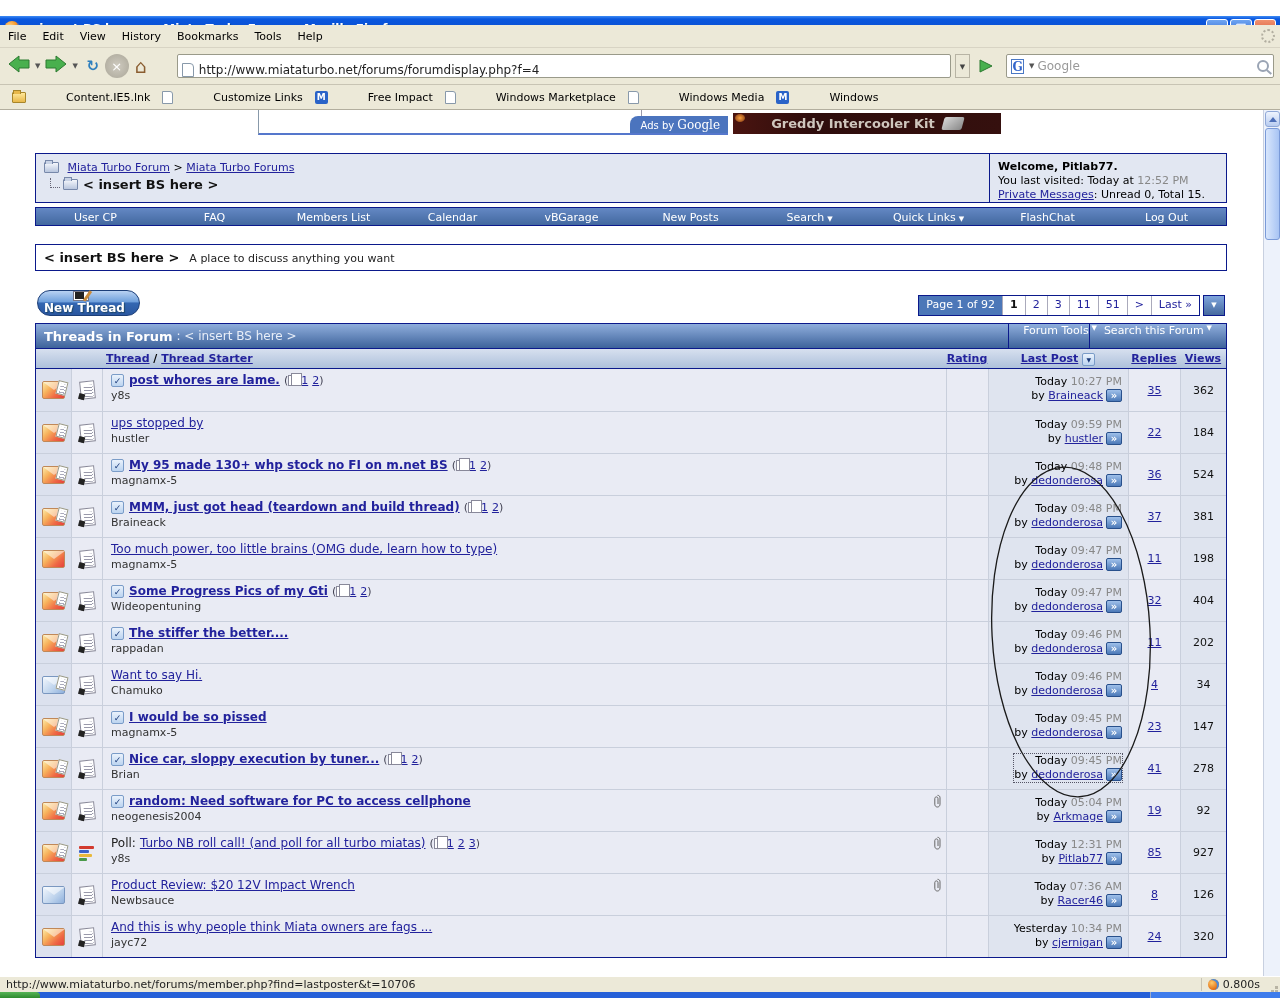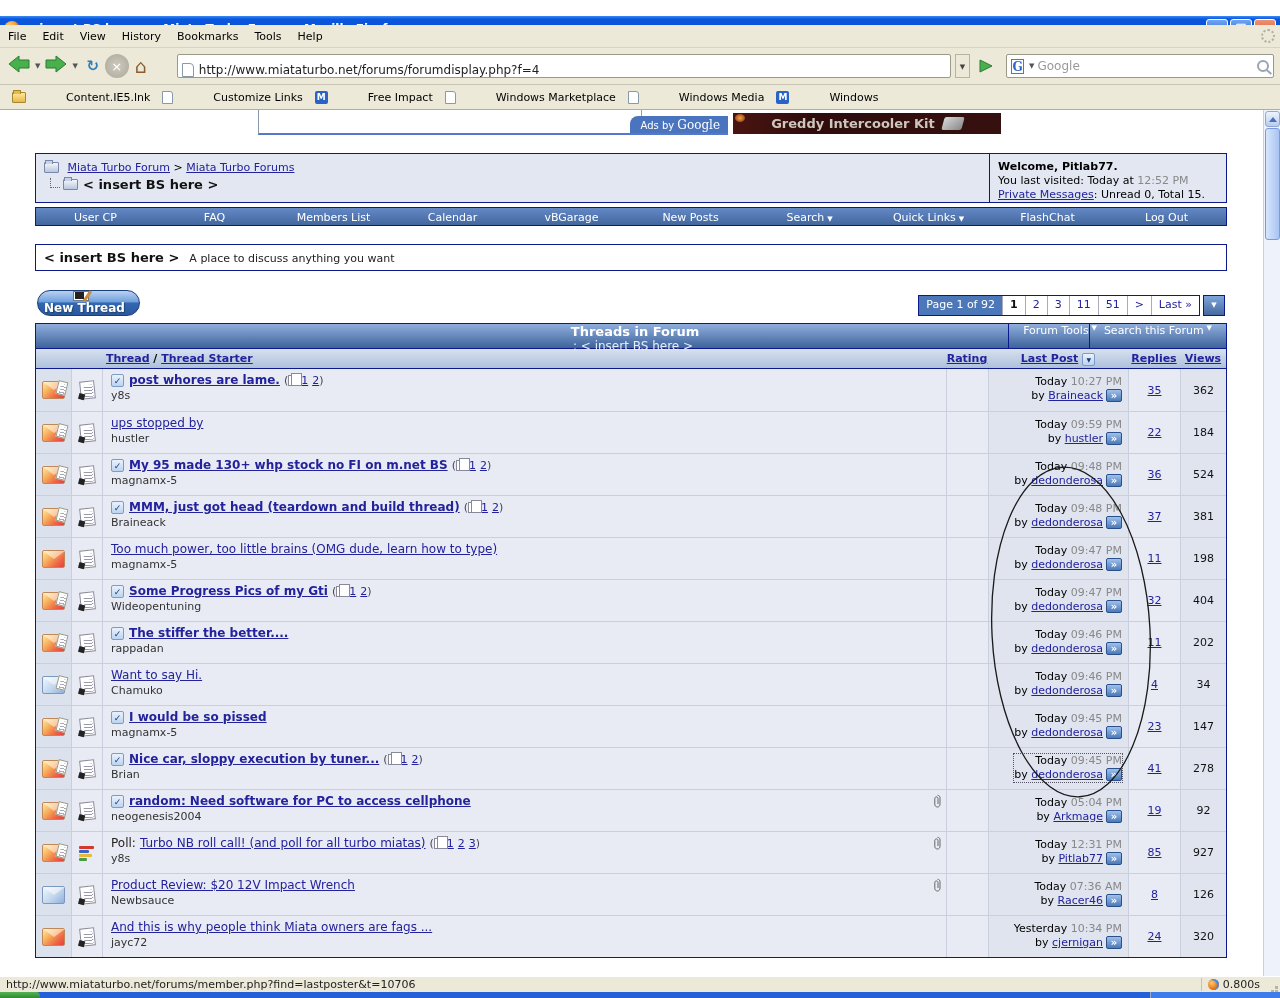--- a/index.html
+++ b/index.html
@@ -133,21 +133,21 @@
   .pn-group { display:flex; border:1px solid #0b198b; }
   .pn-cell { padding:2px 7px; background:#fff; border-left:1px solid #aab; color:#22229c; }
   .pn-cell:first-child { border-left:none; }
   .pn-label { background:#4c77b8; color:#fff; }
   .pn-cur { font-weight:bold; color:#111; text-decoration:none; }
   .pn-drop { width:22px; margin-left:3px; border:1px solid #0b198b;
     background:linear-gradient(#7fa5dc,#46699e); color:#fff; text-align:center;
     font-size:7px; line-height:19px; }
 
   .tcat { margin-top:6px; height:26px; background:linear-gradient(#8faedc,#3e639b);
-    border:1px solid #0b198b; color:#fff; display:flex; align-items:center; position:relative;flex-direction:column; }
+    border:1px solid #0b198b; color:#fff; display:flex; align-items:center; position:relative; }
   .tcat-title { font-size:13px; font-weight:bold; padding-left:8px; }
   .tcat-sub { font-size:12px; color:#e8eef8; margin-left:4px; }
   .tcat-btn { position:absolute; top:0; height:100%; display:flex; align-items:flex-start;
     padding:0 14px; border-left:1px solid #0b198b; font-size:11px; color:#fff; }
   .tcat-btn.tools { right:115px; }
   .tcat-btn.search { right:0; }
 
   .thead { display:flex; height:20px; border:1px solid #0b198b; border-top:none;
     background:linear-gradient(#d7e0ef,#aec1db); font-size:11px; font-weight:bold;
     align-items:center; }

